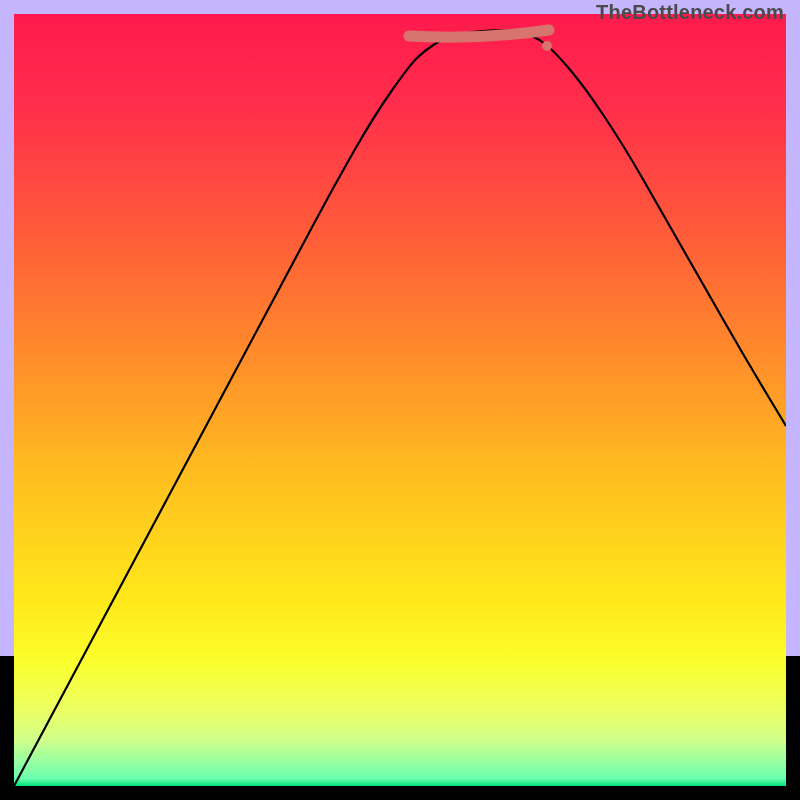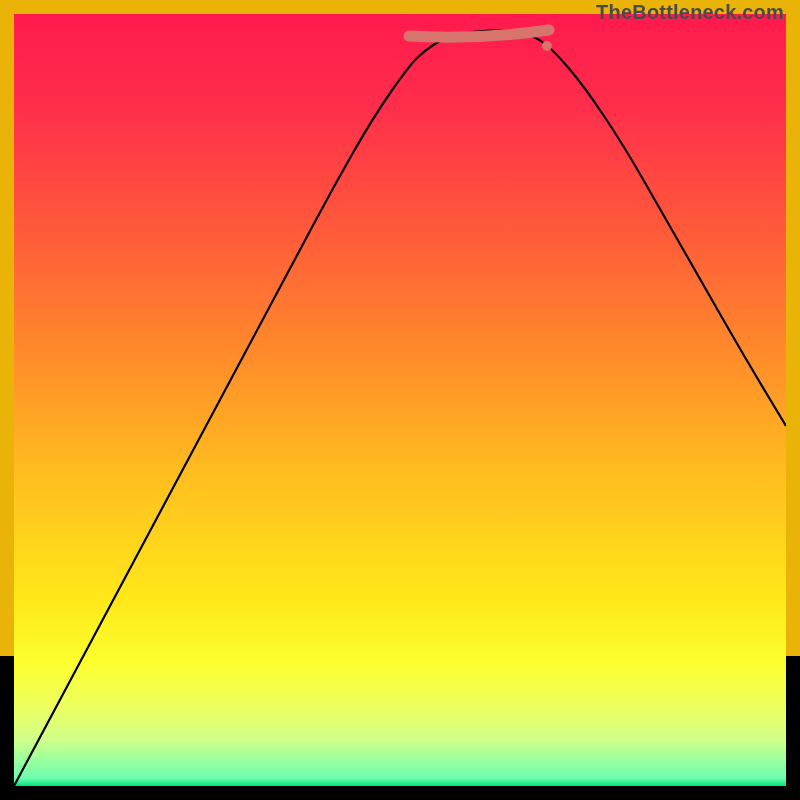--- a/index.html
+++ b/index.html
@@ -8,21 +8,21 @@
     width: 800px;
     height: 800px;
     background: #000;
     overflow: hidden;
     font-family: Arial, Helvetica, sans-serif;
   }
   .frame {
     position: relative;
     width: 800px;
     height: 656px;
-    background: #eab308;
+    background: #c4b5fd;
   }
   .gradient-panel {
     position: absolute;
     left: 14px;
     top: 14px;
     width: 772px;
     height: 772px;
     background: linear-gradient(
       to bottom,
       var(--c0) 0%,

